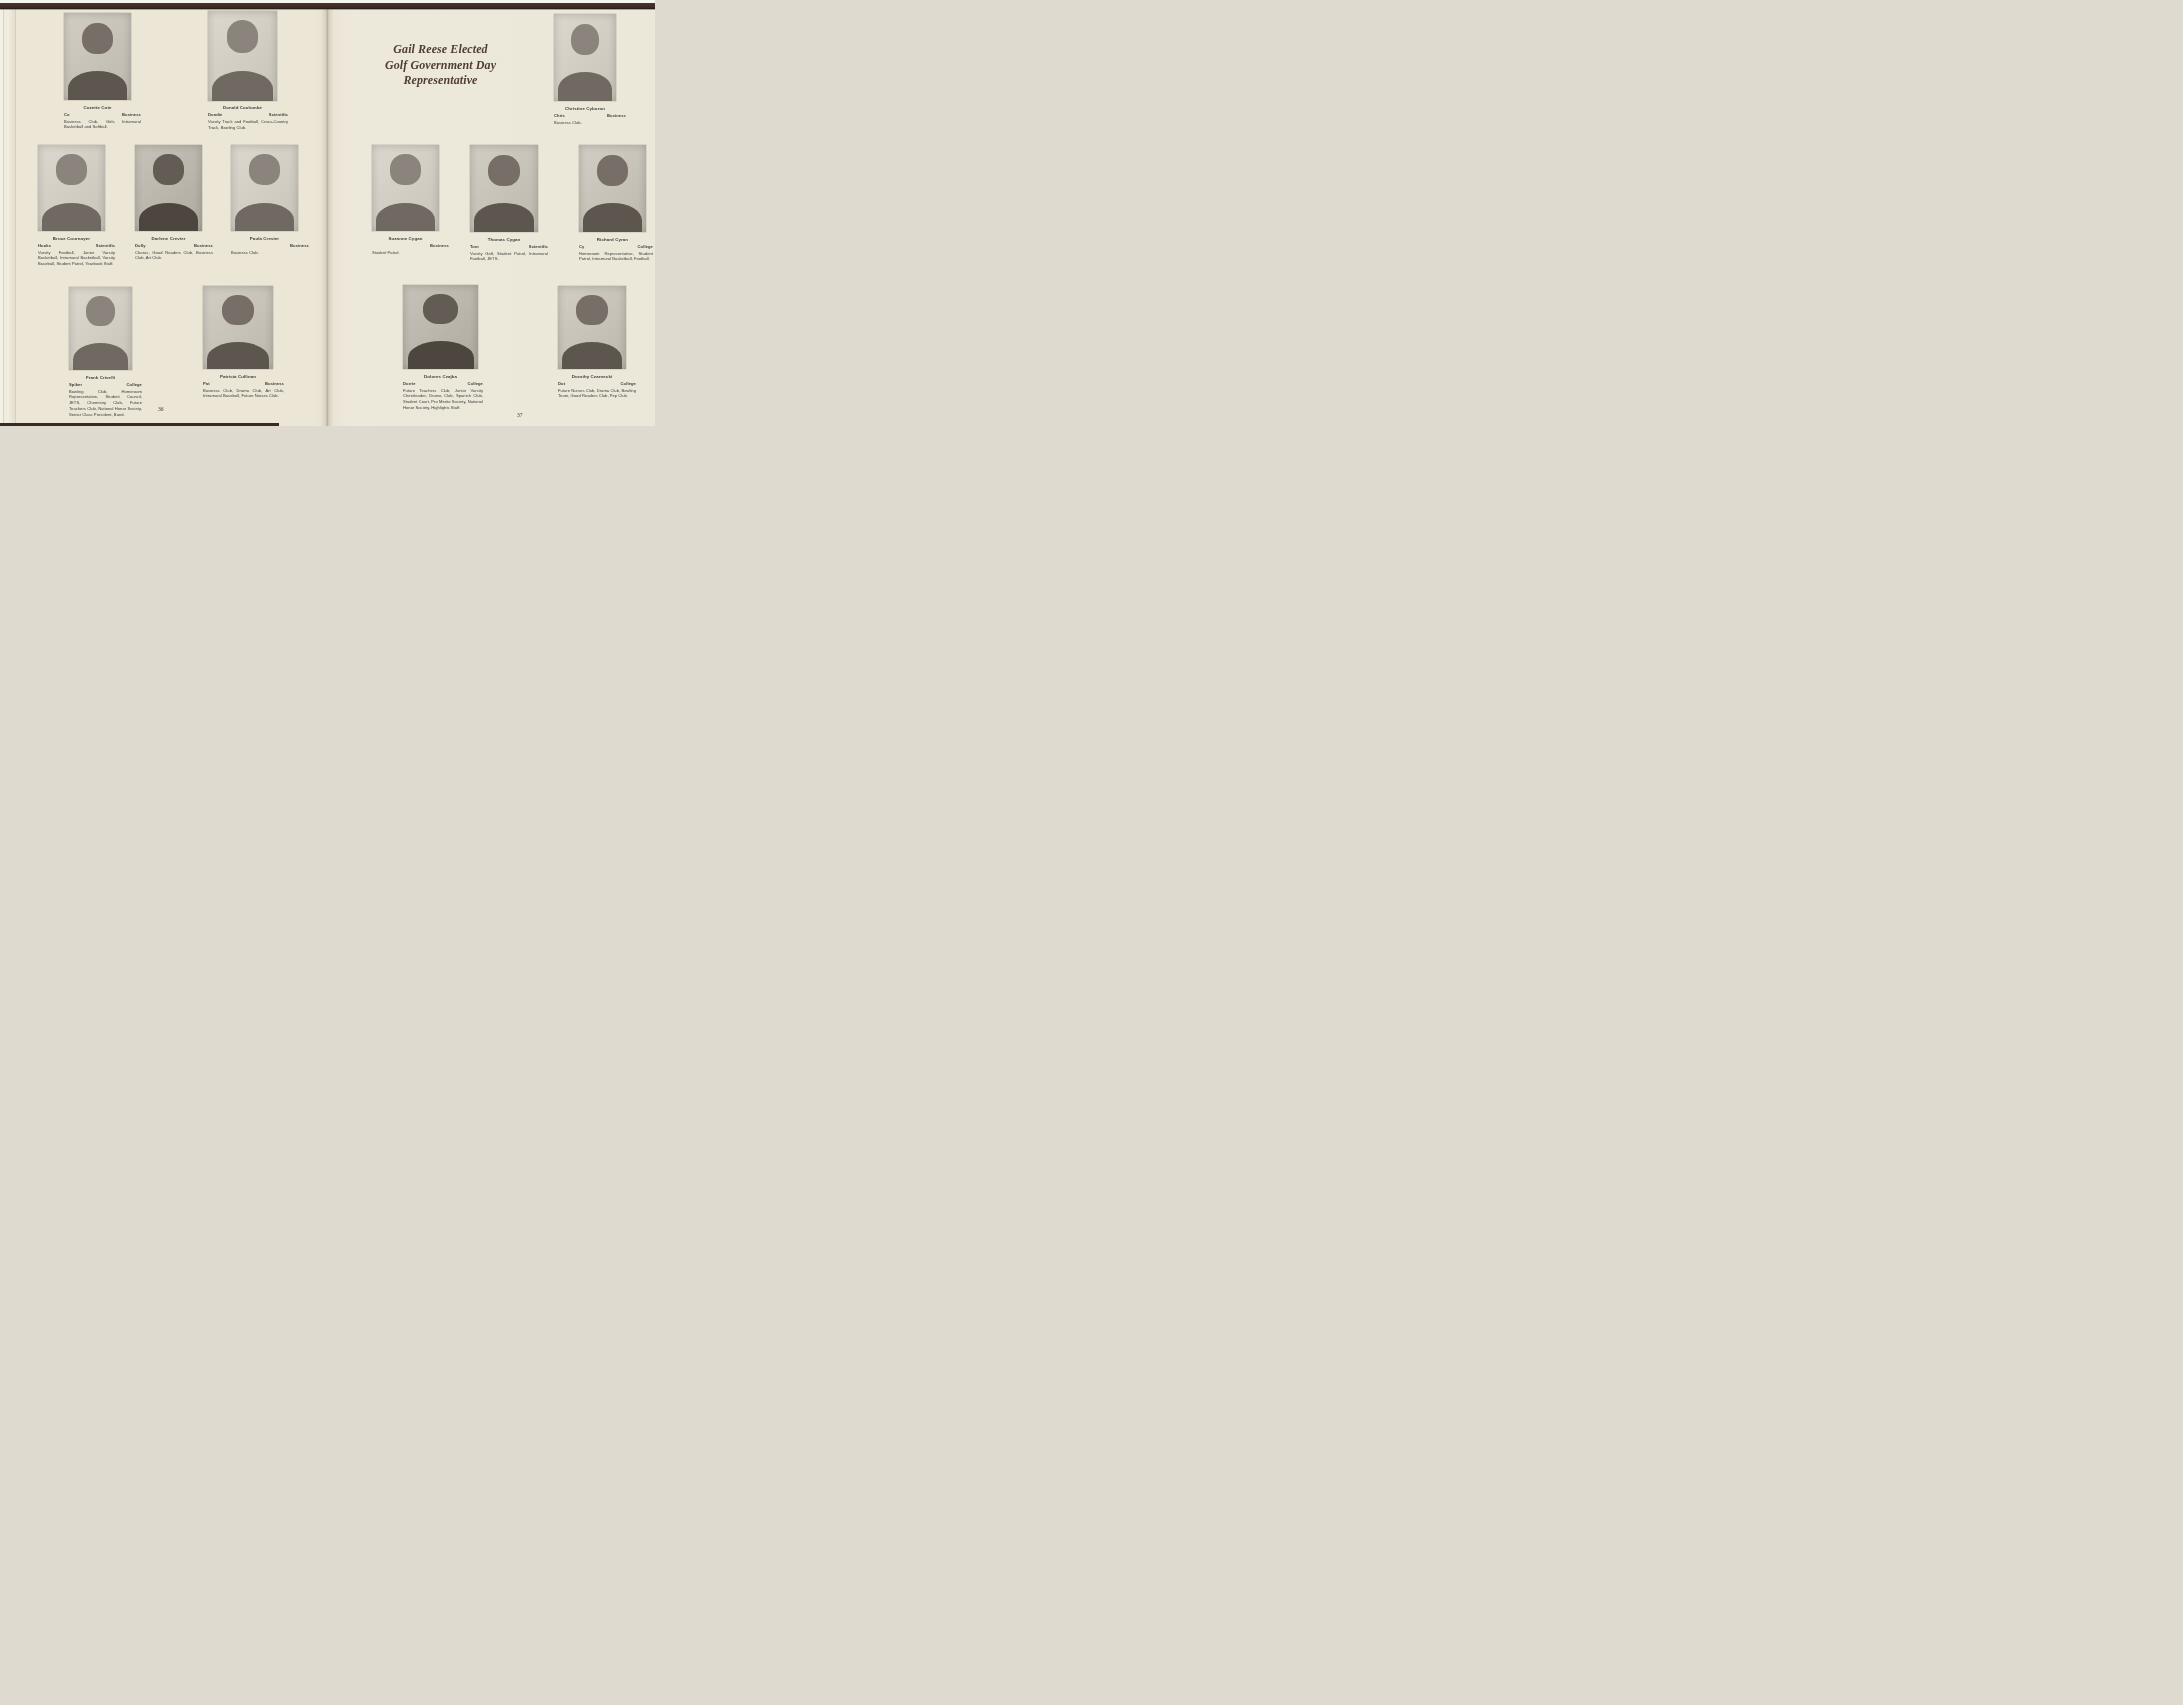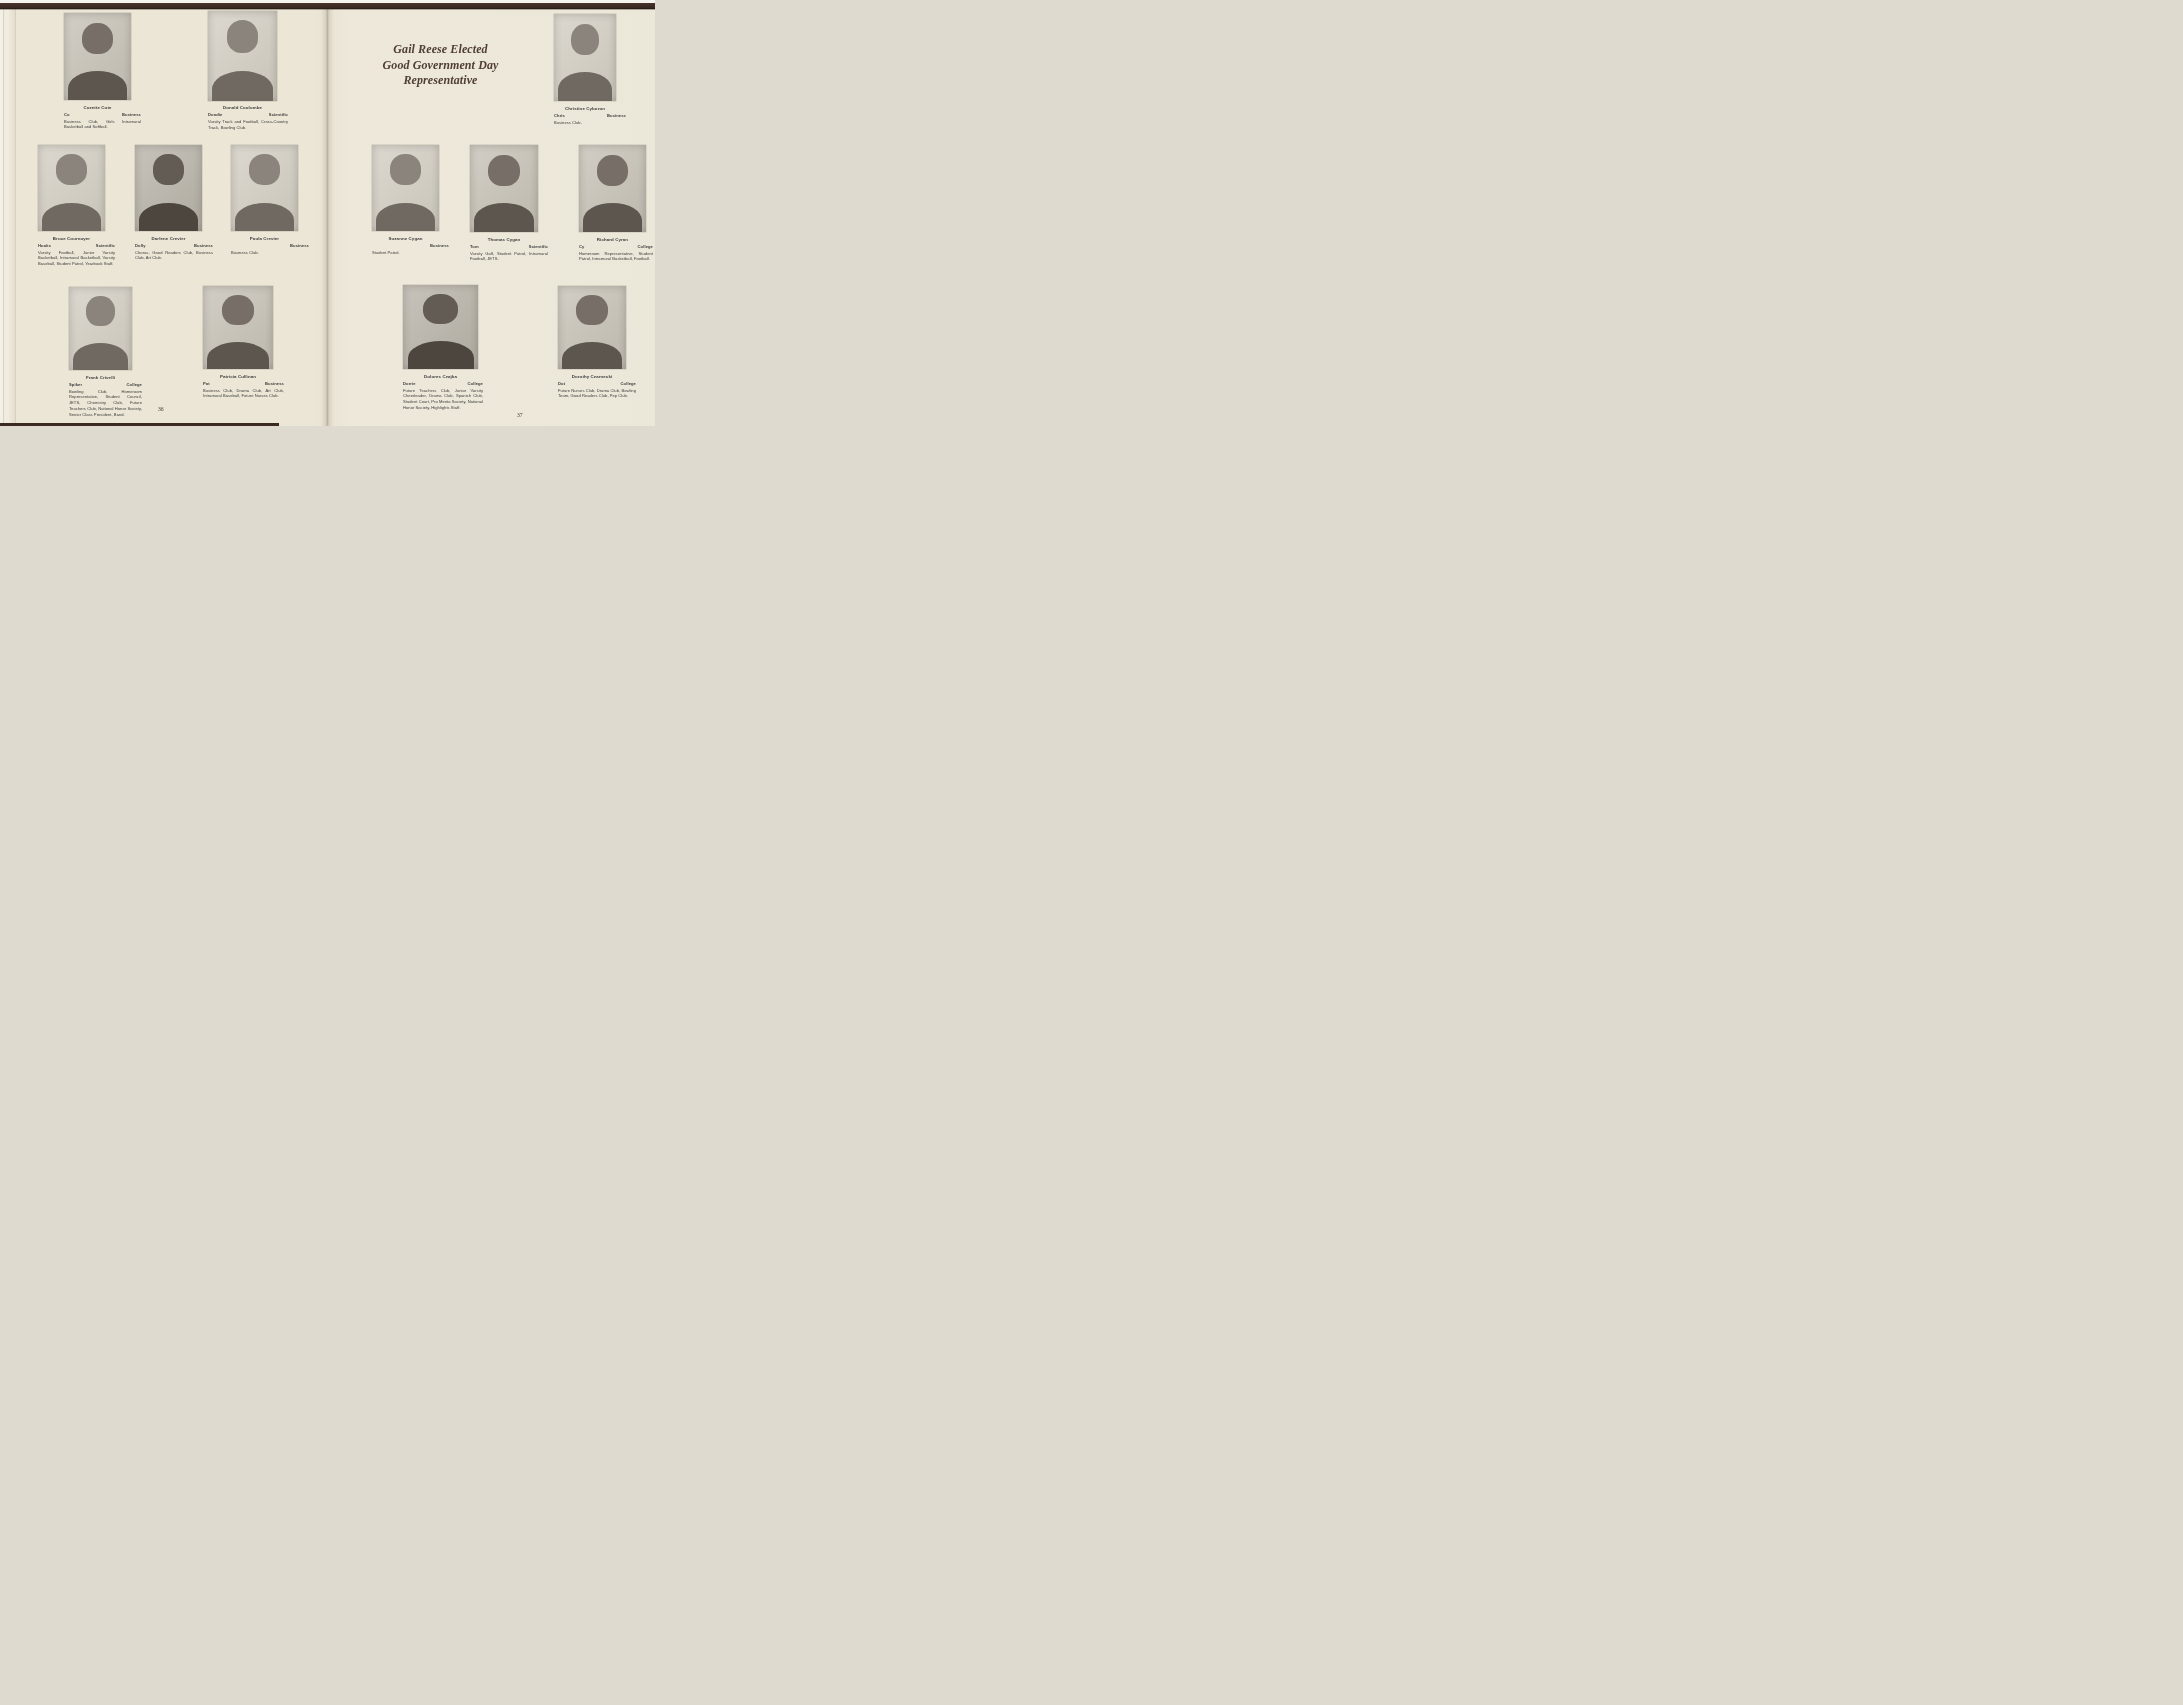--- a/index.html
+++ b/index.html
@@ -45,21 +45,21 @@
 
 <div class="scene">
   <div class="pages"></div>
   <div class="gutter"></div>
   <div class="sheet-edges"></div>
   <div class="cover-top"></div>
   <div class="cover-bottom"></div>
 
   <div class="announce">
     <div>Gail Reese Elected</div>
-    <div>Good Government Day</div>
+    <div>Golf Government Day</div>
     <div>Representative</div>
   </div>
 
   <div class="card" style="left:64px;top:13px;width:77px;">
     <div class="photo tone-b" style="width:67px;height:87px;">
         <div class="head"></div>
         <div class="bust"></div>
       </div>
     <div class="sname" style="width:67px;">Cozette Cote</div>
     <div class="meta">

